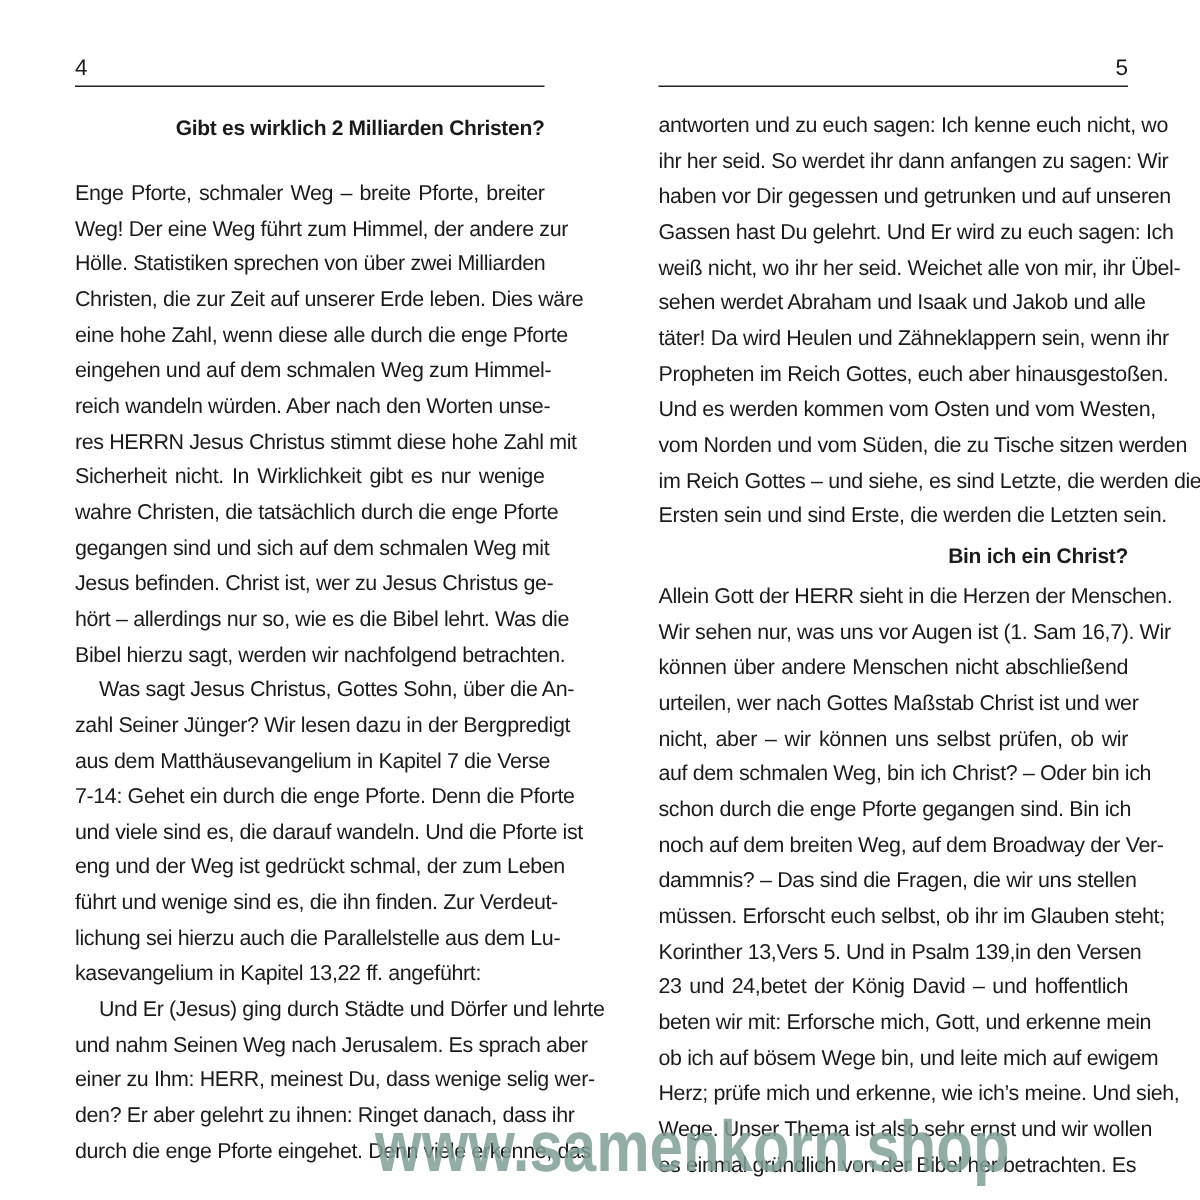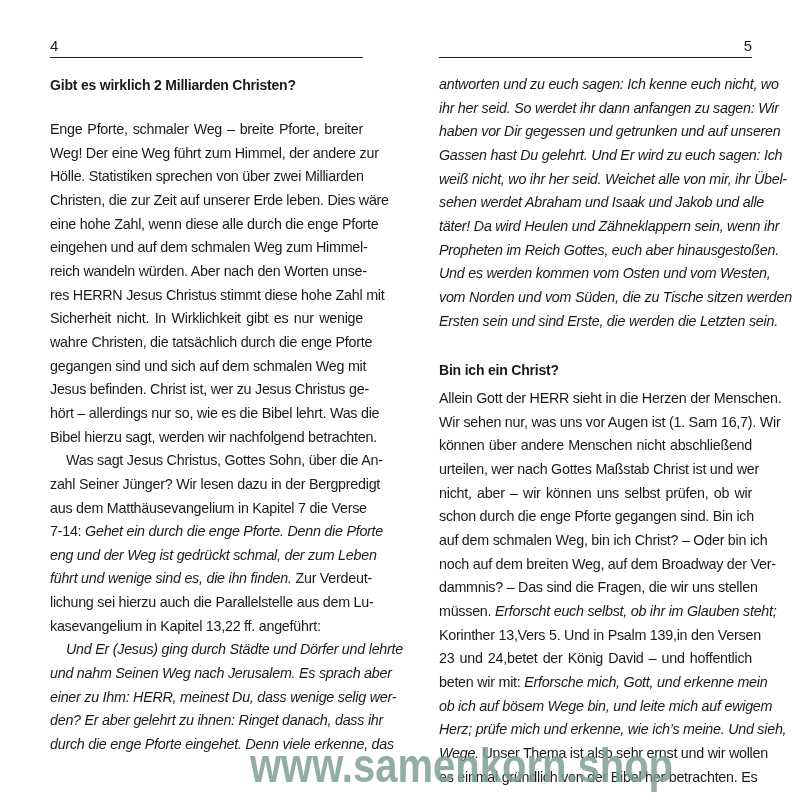--- a/index.html
+++ b/index.html
@@ -15,30 +15,31 @@
     position:absolute; top:36px; left:0; width:313px; height:21px;
     border-bottom:1.5px solid #222;
     font-size:15px; line-height:20px;
   }
   .page-left .page-header { text-align:left; }
   .page-right .page-header { text-align:right; }
   .heading {
     position:absolute; left:0; width:313px;
     font-weight:bold; font-size:14px; line-height:20px;
     letter-spacing:-0.2px;
+    text-align:right;
   }
   .body-text {
     position:absolute; left:0; width:313px;
     font-size:14.3px; line-height:23.65px; letter-spacing:-0.25px;
     text-align:justify;
   }
   .line { display:block; white-space:nowrap; text-align:justify; text-align-last:justify; overflow:visible; }
   .line.last { text-align-last:left; }
   .indent { padding-left:16px; }
-  .it { font-style:italic; }
+  .it { }
   .watermark {
     position:absolute; left:250px; top:736px; width:330px; height:48px;
     font-family:"Liberation Sans", sans-serif; font-weight:bold;
     font-size:40px; line-height:48px; letter-spacing:0px;
     color:#7f9f97; opacity:0.85;
     transform:scaleY(1.2); transform-origin:top left;
     white-space:nowrap;
   }
 </style>
 </head>
@@ -59,20 +60,21 @@
       <span class="line"><span>Sicherheit nicht. In Wirklichkeit gibt es nur wenige</span></span>
       <span class="line"><span>wahre Christen, die tatsächlich durch die enge Pforte</span></span>
       <span class="line"><span>gegangen sind und sich auf dem schmalen Weg mit</span></span>
       <span class="line"><span>Jesus befinden. Christ ist, wer zu Jesus Christus ge-</span></span>
       <span class="line"><span>hört – allerdings nur so, wie es die Bibel lehrt. Was die</span></span>
       <span class="line last"><span>Bibel hierzu sagt, werden wir nachfolgend betrachten.</span></span>
       <span class="line indent"><span>Was sagt Jesus Christus, Gottes Sohn, über die An-</span></span>
       <span class="line"><span>zahl Seiner Jünger? Wir lesen dazu in der Bergpredigt</span></span>
       <span class="line"><span>aus dem Matthäusevangelium in Kapitel 7 die Verse</span></span>
       <span class="line"><span>7-14: </span><span class="it">Gehet ein durch die enge Pforte. Denn die Pforte</span></span>
+      <span class="line"><span class="it">und viele sind es, die darauf wandeln. Und die Pforte ist</span></span>
       <span class="line"><span class="it">eng und der Weg ist gedrückt schmal, der zum Leben</span></span>
       <span class="line"><span class="it">führt und wenige sind es, die ihn finden.</span><span> Zur Verdeut-</span></span>
       <span class="line"><span>lichung sei hierzu auch die Parallelstelle aus dem Lu-</span></span>
       <span class="line last"><span>kasevangelium in Kapitel 13,22 ff. angeführt:</span></span>
       <span class="line indent"><span class="it">Und Er (Jesus) ging durch Städte und Dörfer und lehrte</span></span>
       <span class="line"><span class="it">und nahm Seinen Weg nach Jerusalem. Es sprach aber</span></span>
       <span class="line"><span class="it">einer zu Ihm: HERR, meinest Du, dass wenige selig wer-</span></span>
       <span class="line"><span class="it">den? Er aber gelehrt zu ihnen: Ringet danach, dass ihr</span></span>
       <span class="line"><span class="it">durch die enge Pforte eingehet. Denn viele erkenne, das</span></span>
     </div>
@@ -84,31 +86,32 @@
       <span class="line"><span class="it">antworten und zu euch sagen: Ich kenne euch nicht, wo</span></span>
       <span class="line"><span class="it">ihr her seid. So werdet ihr dann anfangen zu sagen: Wir</span></span>
       <span class="line"><span class="it">haben vor Dir gegessen und getrunken und auf unseren</span></span>
       <span class="line"><span class="it">Gassen hast Du gelehrt. Und Er wird zu euch sagen: Ich</span></span>
       <span class="line"><span class="it">weiß nicht, wo ihr her seid. Weichet alle von mir, ihr Übel-</span></span>
       <span class="line"><span class="it">sehen werdet Abraham und Isaak und Jakob und alle</span></span>
       <span class="line"><span class="it">täter! Da wird Heulen und Zähneklappern sein, wenn ihr</span></span>
       <span class="line"><span class="it">Propheten im Reich Gottes, euch aber hinausgestoßen.</span></span>
       <span class="line"><span class="it">Und es werden kommen vom Osten und vom Westen,</span></span>
       <span class="line"><span class="it">vom Norden und vom Süden, die zu Tische sitzen werden</span></span>
+      <span class="line"><span class="it">im Reich Gottes – und siehe, es sind Letzte, die werden die</span></span>
       <span class="line last"><span class="it">Ersten sein und sind Erste, die werden die Letzten sein.</span></span>
     </div>
   <div class="heading" style="top:360px">Bin ich ein Christ?</div>
   <div class="body-text" style="top:387px" id="right-body">
       <span class="line"><span>Allein Gott der HERR sieht in die Herzen der Menschen.</span></span>
       <span class="line"><span>Wir sehen nur, was uns vor Augen ist (1. Sam 16,7). Wir</span></span>
       <span class="line"><span>können über andere Menschen nicht abschließend</span></span>
       <span class="line"><span>urteilen, wer nach Gottes Maßstab Christ ist und wer</span></span>
       <span class="line"><span>nicht, aber – wir können uns selbst prüfen, ob wir</span></span>
+      <span class="line"><span>auf dem schmalen Weg, bin ich Christ? – Oder bin ich</span></span>
       <span class="line"><span>schon durch die enge Pforte gegangen sind. Bin ich</span></span>
-      <span class="line"><span>auf dem schmalen Weg, bin ich Christ? – Oder bin ich</span></span>
       <span class="line"><span>noch auf dem breiten Weg, auf dem Broadway der Ver-</span></span>
       <span class="line"><span>dammnis? – Das sind die Fragen, die wir uns stellen</span></span>
       <span class="line"><span>müssen. </span><span class="it">Erforscht euch selbst, ob ihr im Glauben steht;</span></span>
       <span class="line"><span>Korinther 13,Vers 5. Und in Psalm 139,in den Versen</span></span>
       <span class="line"><span>23 und 24,betet der König David – und hoffentlich</span></span>
       <span class="line"><span>beten wir mit: </span><span class="it">Erforsche mich, Gott, und erkenne mein</span></span>
       <span class="line"><span class="it">ob ich auf bösem Wege bin, und leite mich auf ewigem</span></span>
       <span class="line"><span class="it">Herz; prüfe mich und erkenne, wie ich’s meine. Und sieh,</span></span>
       <span class="line"><span class="it">Wege.</span><span> Unser Thema ist also sehr ernst und wir wollen</span></span>
       <span class="line"><span>es einmal gründlich von der Bibel her betrachten. Es</span></span>

